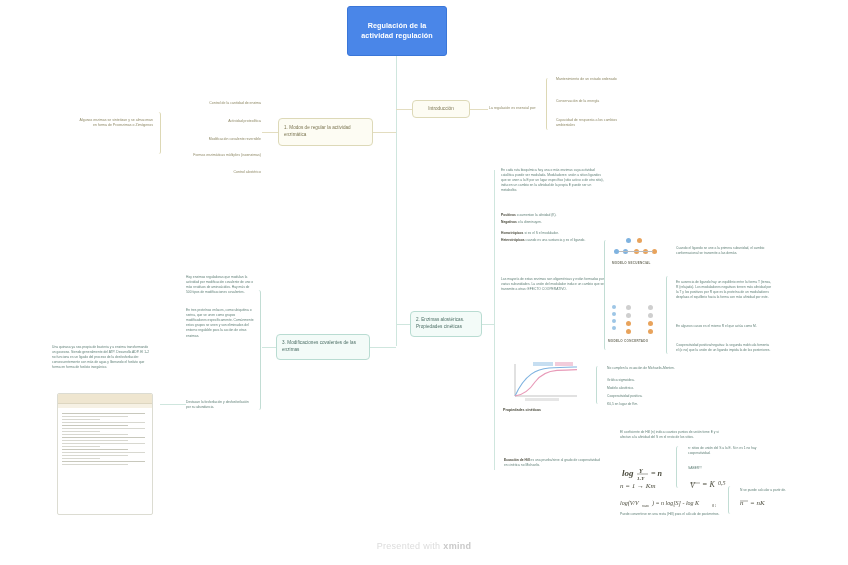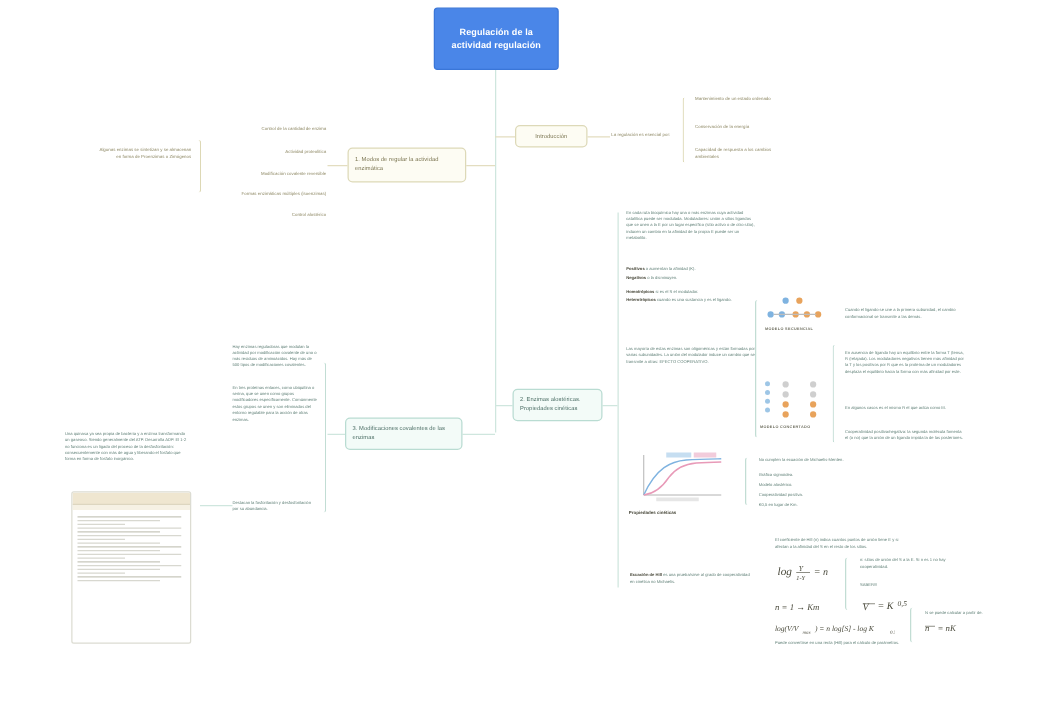--- a/index.html
+++ b/index.html
@@ -240,21 +240,21 @@
   <div class="block green abs" style="left:607px;top:386px;width:74px;">Modelo alostérico.</div>
   <div class="block green abs" style="left:607px;top:394px;width:74px;">Cooperatividad positiva.</div>
   <div class="block green abs" style="left:607px;top:402px;width:74px;">K0,5 en lugar de Km.</div>
 
   <div class="block green abs" style="left:504px;top:458px;width:100px;">
     <b>Ecuación de Hill</b><span> es una prueba/sirve al grado de cooperatividad en cinética no Michaelis.</span>
   </div>
 
   <div class="block green abs" style="left:620px;top:430px;width:100px;">El coeficiente de Hill (n) indica cuantos puntos de unión tiene E y si afectan a la afinidad del S en el resto de los sitios.</div>
 
-  <div class="eq abs" style="left:622px;top:448px;">
+  <div class="eq abs" style="left:622px;top:464px;font-weight:bold;">
     <svg width="46" height="16" viewBox="0 0 46 16">
       <text x="0" y="12" font-family="Liberation Serif, serif" font-size="9" fill="#4a4a3c" font-style="italic">log</text>
       <text x="17" y="9" font-family="Liberation Serif, serif" font-size="6" fill="#4a4a3c" font-style="italic">Y</text>
       <line x1="15" y1="10" x2="26" y2="10" stroke="#4a4a3c" stroke-width="0.5"></line>
       <text x="15" y="16" font-family="Liberation Serif, serif" font-size="5" fill="#4a4a3c" font-style="italic">1-Y</text>
       <text x="29" y="12" font-family="Liberation Serif, serif" font-size="8" fill="#4a4a3c" font-style="italic">= n</text>
     </svg>
   </div>
 
   <div class="eq sm abs" style="left:620px;top:468px;margin-top:12px;">
@@ -325,14 +325,18 @@
       <div class="sheet-line s"></div>
       <div class="sheet-line m dk"></div>
       <div class="sheet-line l"></div>
       <div class="sheet-line m"></div>
       <div class="sheet-line s"></div>
       <div class="sheet-line l dk"></div>
       <div class="sheet-line m"></div>
     </div>
   </div>
 
+  <div class="footer">
+    <span>Presented with</span>
+    <b>xmind</b>
+  </div>
 
 </div>
 
 </body></html>

